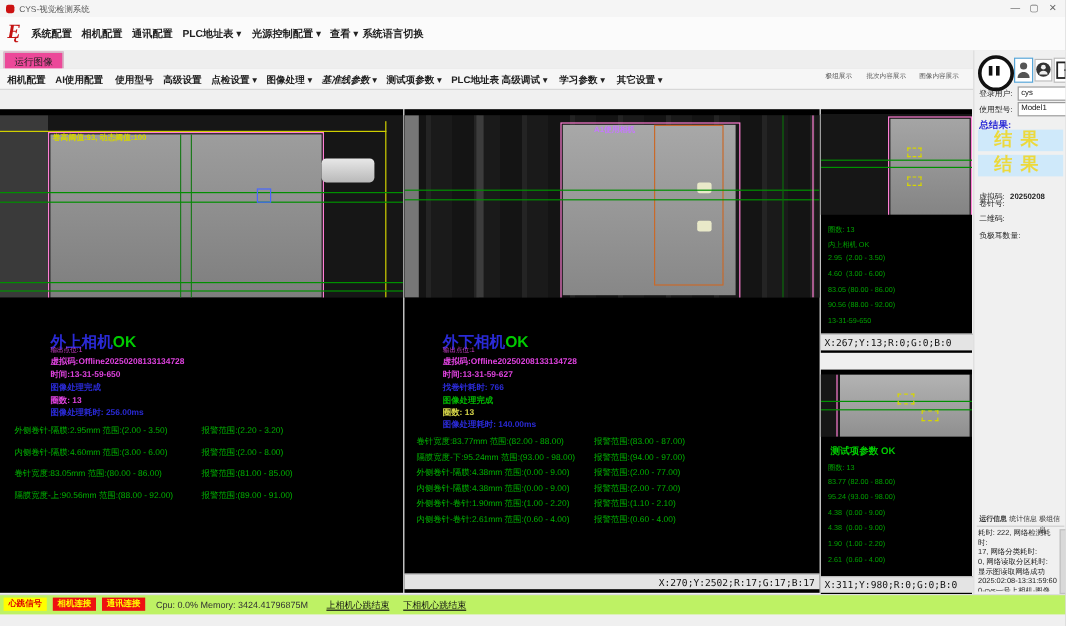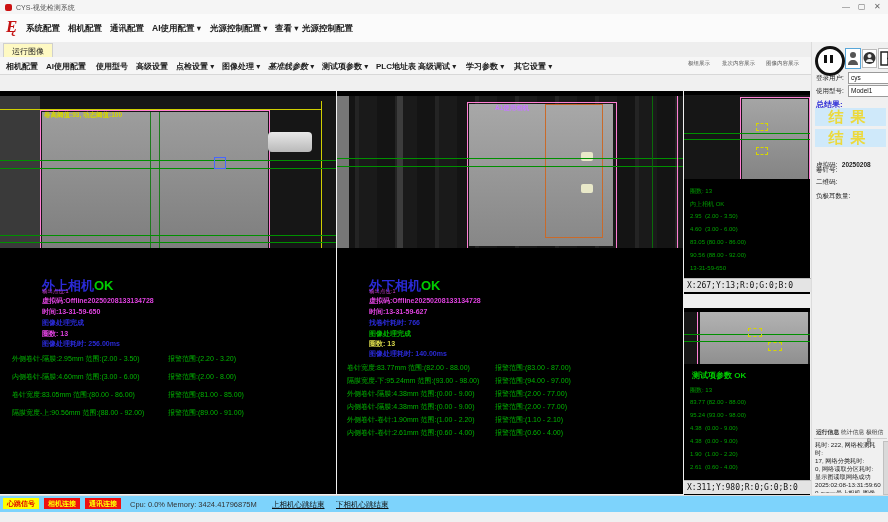--- a/index.html
+++ b/index.html
@@ -10,21 +10,21 @@
   
   .titlebar{left:0;top:0;width:888px;height:14px;background:#f5f5f5;}
   .title-text{left:16px;top:3px;font-size:7px;color:#555;}
   .app-dot{left:5px;top:4px;width:7px;height:7px;background:#c11;border-radius:2px;}
   .winctl{top:2px;font-size:8px;color:#666;}
   .menubar{left:0;top:14px;width:888px;height:28px;background:#fbfbfb;border-bottom:1px solid #e2e2e2;}
   .logo{left:6px;top:3px;font-size:17px;font-weight:bold;font-style:italic;color:#c41212;
         font-family:"Liberation Serif",serif;}
   .menu-item{top:9px;font-size:8.5px;font-weight:600;color:#222;cursor:default;text-align:right;}
   .tabstrip{left:0;top:42px;width:888px;height:15px;background:#eee;border-bottom:1px solid #d5d5d5;}
-  .run-tab{left:3px;top:1px;height:13px;padding:2px 8px 0 8px;background:#fef9c3;
+  .run-tab{left:3px;top:1px;height:13px;padding:2px 8px 0 8px;background:#ec4899;
            border:1px solid #cfcfcf;border-bottom:none;font-size:8px;color:#222;}
   .toolbar{left:0;top:57px;width:888px;height:17px;background:#f6f6f6;border-bottom:1px solid #d8d8d8;}
   .tool-item{top:4px;font-size:8px;font-weight:600;color:#222;cursor:default;}
   .minitab{top:3px;font-size:5.5px;color:#555;}
   
   .blackpanel{background:#000;margin-top:16px;}
   .caption{background:#e4e4e4;border-top:1px solid #bbb;font-size:8px;color:#111;
            padding-left:3px;line-height:13px;height:13px;}
   
   .cam-title{font-size:13px;font-weight:bold;color:#2a2ad6;font-family:"Liberation Serif",serif;}
@@ -50,21 +50,21 @@
   .sidebar{left:811px;top:42px;width:77px;height:453px;background:#f0f0f0;border-left:1px solid #dcdcdc;}
   .sb-label{font-size:6.5px;color:#222;}
   .sb-input{background:#fff;border:1px solid #9a9a9a;font-size:6.5px;color:#111;
             height:10px;line-height:10px;padding-left:2px;}
   .result-box{background:#cfe9fa;color:#ecd93c;font-weight:bold;font-size:15px;
               text-align:center;letter-spacing:7px;line-height:18px;
               font-family:"Liberation Serif",serif;}
   .log-tab{font-size:5.8px;color:#333;}
   .log-text{font-size:6.2px;color:#222;white-space:pre-wrap;line-height:8px;}
   
-  .statusbar{left:0;top:495px;width:888px;height:16px;background:#7dd3fc;border-top:1px solid #ddd;}
+  .statusbar{left:0;top:495px;width:888px;height:16px;background:#bef264;border-top:1px solid #ddd;}
   .badge{top:2px;height:11px;line-height:11px;padding:0 4px;font-size:7px;font-weight:bold;}
   .badge-y{background:#ffff00;color:#e00000;}
   .badge-r{background:#ee1111;color:#ffff00;}
   .status-text{top:4px;font-size:7.5px;color:#333;}
   .status-link{top:4px;font-size:7.5px;color:#111;text-decoration:underline;}
   
   .pause-btn{width:24px;height:24px;border:3px solid #111;border-radius:50%;background:#fff;}
   .pause-bar{position:absolute;top:6px;width:3px;height:8px;background:#111;}
   .sq-btn{background:#fff;border:1px solid #bbb;}
   .sq-btn.sel{border:1px solid #58a6d8;}
@@ -81,24 +81,24 @@
     <div class="abs winctl" style="left:842px;">—</div>
     <div class="abs winctl" style="left:858px;">▢</div>
     <div class="abs winctl" style="left:874px;">✕</div>
   </div>
 
   <div class="abs menubar">
     <div class="abs logo">Ę</div>
     <div class="abs menu-item" style="left:26px;">系统配置</div>
     <div class="abs menu-item" style="left:68px;">相机配置</div>
     <div class="abs menu-item" style="left:110px;">通讯配置</div>
-    <div class="abs menu-item" style="left:152px;">AI使用配置 ▾</div>
+    <div class="abs menu-item" style="left:152px;">PLC地址表 ▾</div>
     <div class="abs menu-item" style="left:210px;">光源控制配置 ▾</div>
     <div class="abs menu-item" style="left:275px;">查看 ▾</div>
-    <div class="abs menu-item" style="left:302px;">光源控制配置</div>
+    <div class="abs menu-item" style="left:302px;">系统语言切换</div>
   </div>
 
   <div class="abs tabstrip">
     <div class="abs run-tab">运行图像</div>
   </div>
 
   <div class="abs toolbar">
     <div class="abs tool-item" style="left:6px;">相机配置</div>
     <div class="abs tool-item" style="left:46px;">AI使用配置</div>
     <div class="abs tool-item" style="left:96px;">使用型号</div>
@@ -187,20 +187,21 @@
     <div class="abs meas" style="left:158px;top:285px;">报警范围:(94.00 - 97.00)</div>
     <div class="abs meas" style="left:10px;top:298px;">外侧卷针-隔膜:4.38mm 范围:(0.00 - 9.00)</div>
     <div class="abs meas" style="left:158px;top:298px;">报警范围:(2.00 - 77.00)</div>
     <div class="abs meas" style="left:10px;top:311px;">内侧卷针-隔膜:4.38mm 范围:(0.00 - 9.00)</div>
     <div class="abs meas" style="left:158px;top:311px;">报警范围:(2.00 - 77.00)</div>
     <div class="abs meas" style="left:10px;top:324px;">外侧卷针-卷针:1.90mm 范围:(1.00 - 2.20)</div>
     <div class="abs meas" style="left:158px;top:324px;">报警范围:(1.10 - 2.10)</div>
     <div class="abs meas" style="left:10px;top:337px;">内侧卷针-卷针:2.61mm 范围:(0.60 - 4.00)</div>
     <div class="abs meas" style="left:158px;top:337px;">报警范围:(0.60 - 4.00)</div>
   </div>
+  <div class="abs caption mono" style="left:337px;top:478px;width:346px;text-align:right;padding-right:4px;box-sizing:border-box;">X:270;Y:2502;R:17;G:17;B:17</div>
 
   <div class="abs blackpanel" style="left:684px;top:75px;width:126px;height:203px;">
     <div class="abs scene" style="left:0;top:4px;width:126px;height:84px;">
       <div class="abs" style="left:58px;top:4px;width:66px;height:80px;background:linear-gradient(180deg,#a5a5a5,#848484);"></div>
       <div class="abs pinkbox" style="left:56px;top:2px;width:68px;height:82px;"></div>
       <div class="abs gline" style="left:0;top:38px;width:126px;"></div>
       <div class="abs gline" style="left:0;top:44px;width:126px;"></div>
       <div class="abs" style="left:72px;top:28px;width:10px;height:6px;border:1px dashed #d6d600;"></div>
       <div class="abs" style="left:72px;top:52px;width:10px;height:6px;border:1px dashed #d6d600;"></div>
     </div>

